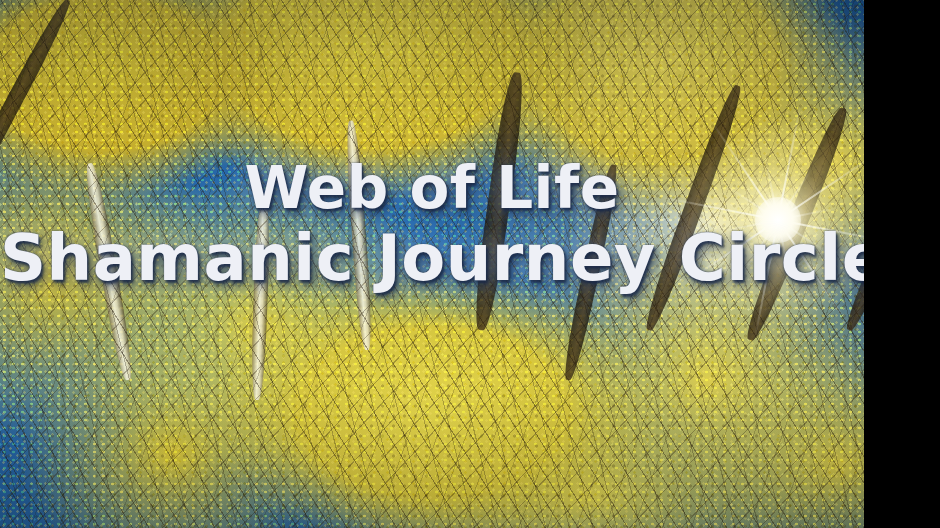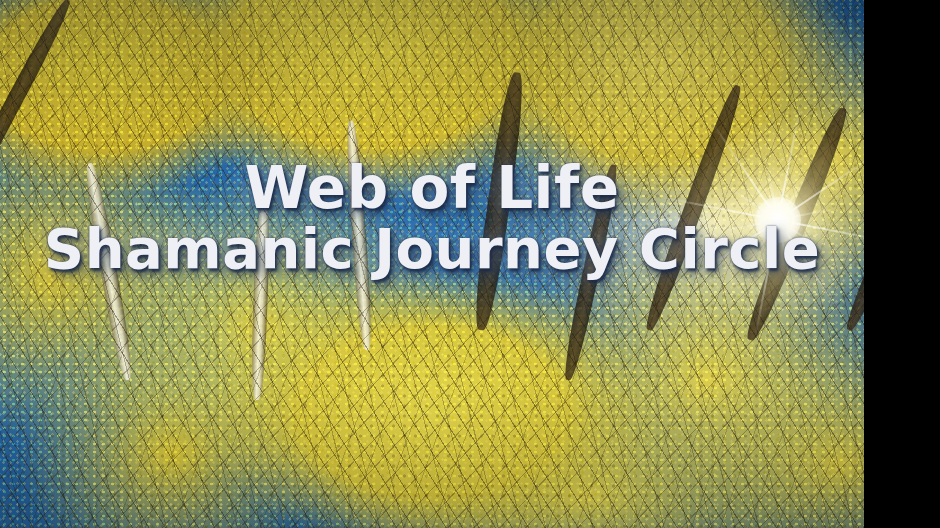--- a/index.html
+++ b/index.html
@@ -144,21 +144,21 @@
     letter-spacing: .5px;
     line-height: 1.06;
     white-space: nowrap;
     text-shadow:
       0 0 2px rgba(40,55,85,.95),
       2px 3px 3px rgba(25,40,70,.85),
       4px 6px 12px rgba(20,35,65,.7),
       0 0 26px rgba(225,235,255,.45);
   }
   .title-line.one { font-size: 58px; }
-  .title-line.two { font-size: 56px; }
+  .title-line.two { font-size: 64px; margin-top: 6px; }
 </style>
 </head>
 <body>
 
 <div id="banner">
 
   <div class="layer sky"></div>
   <div class="layer foliage-a"></div>
   <div class="layer foliage-b"></div>
   <div class="layer speckle"></div>

